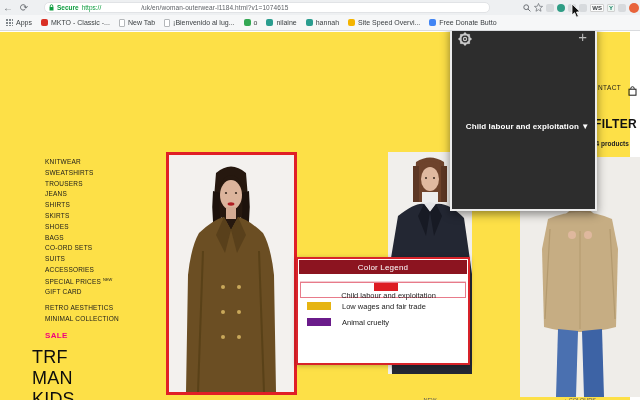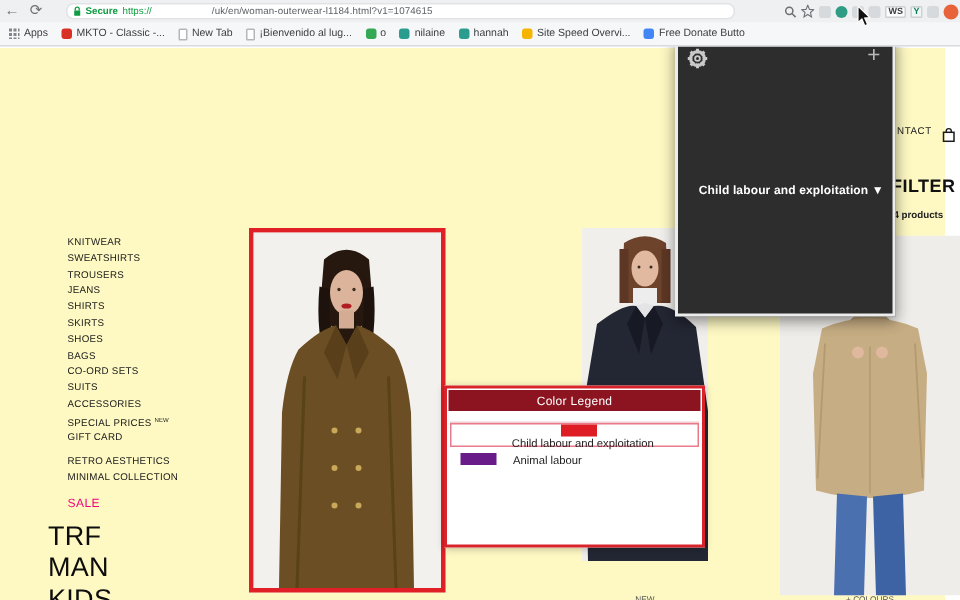--- a/index.html
+++ b/index.html
@@ -40,35 +40,35 @@
                  linear-gradient(#80868b,#80868b) 0 3px/2px 2px no-repeat,
                  linear-gradient(#80868b,#80868b) 3px 3px/2px 2px no-repeat,
                  linear-gradient(#80868b,#80868b) 6px 3px/1px 2px no-repeat,
                  linear-gradient(#80868b,#80868b) 0 6px/2px 1px no-repeat,
                  linear-gradient(#80868b,#80868b) 3px 6px/2px 1px no-repeat,
                  linear-gradient(#80868b,#80868b) 6px 6px/1px 1px no-repeat; }
   .icon-page { width:6px; height:8px; background:#fff; border:1px solid #b4b7ba; border-radius:1px; }
   .bm-dot { width:7px; height:7px; border-radius:2px; }
 
   
-  .page { position:absolute; top:32px; left:0; width:630px; height:368px; background:#fef9c3; }
+  .page { position:absolute; top:32px; left:0; width:630px; height:368px; background:#fde047; }
 
   .contact-partial { position:absolute; left:598px; top:52px; font-size:6.5px; letter-spacing:.4px;
                      color:#1a1a1a; z-index:5; }
   .bag-wrap { position:absolute; left:628px; top:50px; z-index:5; }
   .filter-label { position:absolute; left:594px; top:85px; font-size:12px; font-weight:bold;
                   letter-spacing:.3px; color:#111; z-index:5; }
   .product-count { position:absolute; left:592px; top:108px; font-size:6.5px; font-weight:bold;
                    color:#222; z-index:5; }
 
   .side-nav { position:absolute; left:45px; top:126px; z-index:3; }
   .side-item { font-size:6.5px; color:#1a1a1a; height:10.8px; letter-spacing:.2px; cursor:default; }
   .side-item sup { font-size:4px; letter-spacing:0; }
   .collections { position:absolute; left:45px; top:272px; z-index:3; }
-  .sale-label { position:absolute; left:45px; top:299px; font-size:8px; font-weight:normal;
+  .sale-label { position:absolute; left:45px; top:299px; font-size:8px; font-weight:bold;
                 color:#f0007e; letter-spacing:.3px; z-index:3; }
   .big-nav { position:absolute; left:32px; top:315px; z-index:3; }
   .big-item { font-size:18px; font-weight:normal; color:#0d0d0d; line-height:21px; letter-spacing:.2px; }
 
   
   .product-1 { position:absolute; left:166px; top:120px; width:131px; height:243px;
                border:3px solid #e01f26; z-index:2; background:#f3f1ee; }
   .product-2 { position:absolute; left:388px; top:120px; width:84px; height:222px; z-index:1; }
   .product-3 { position:absolute; left:520px; top:125px; width:120px; height:240px; z-index:1; }
   .product-1 svg, .product-2 svg, .product-3 svg { display:block; width:100%; height:100%; }
@@ -295,22 +295,26 @@
 </div>
 
 <div class="legend">
   <div class="legend-title">Color Legend</div>
   <div class="legend-spacer"></div>
   <div class="legend-row hl">
     <span class="swatch" style="background: rgb(221, 28, 35);"></span>
     <span class="legend-label">Child labour and exploitation</span>
   </div>
   <div class="legend-row">
+    <span class="swatch" style="background: rgb(230, 180, 18);"></span>
+    <span class="legend-label">Low wages and fair trade</span>
+  </div>
+  <div class="legend-row">
     <span class="swatch" style="background: rgb(106, 27, 138);"></span>
-    <span class="legend-label">Animal labour</span>
+    <span class="legend-label">Animal cruelty</span>
   </div>
 </div>
 
 <div class="popup">
   <span class="popup-gear">
     <svg width="14" height="14" viewBox="0 0 14 14">
       <g stroke="#c9c9c9" stroke-width="2">
         <line x1="7" y1="0.5" x2="7" y2="13.5"></line>
           <line x1="0.5" y1="7" x2="13.5" y2="7"></line>
         <line x1="2.4" y1="2.4" x2="11.6" y2="11.6"></line>

